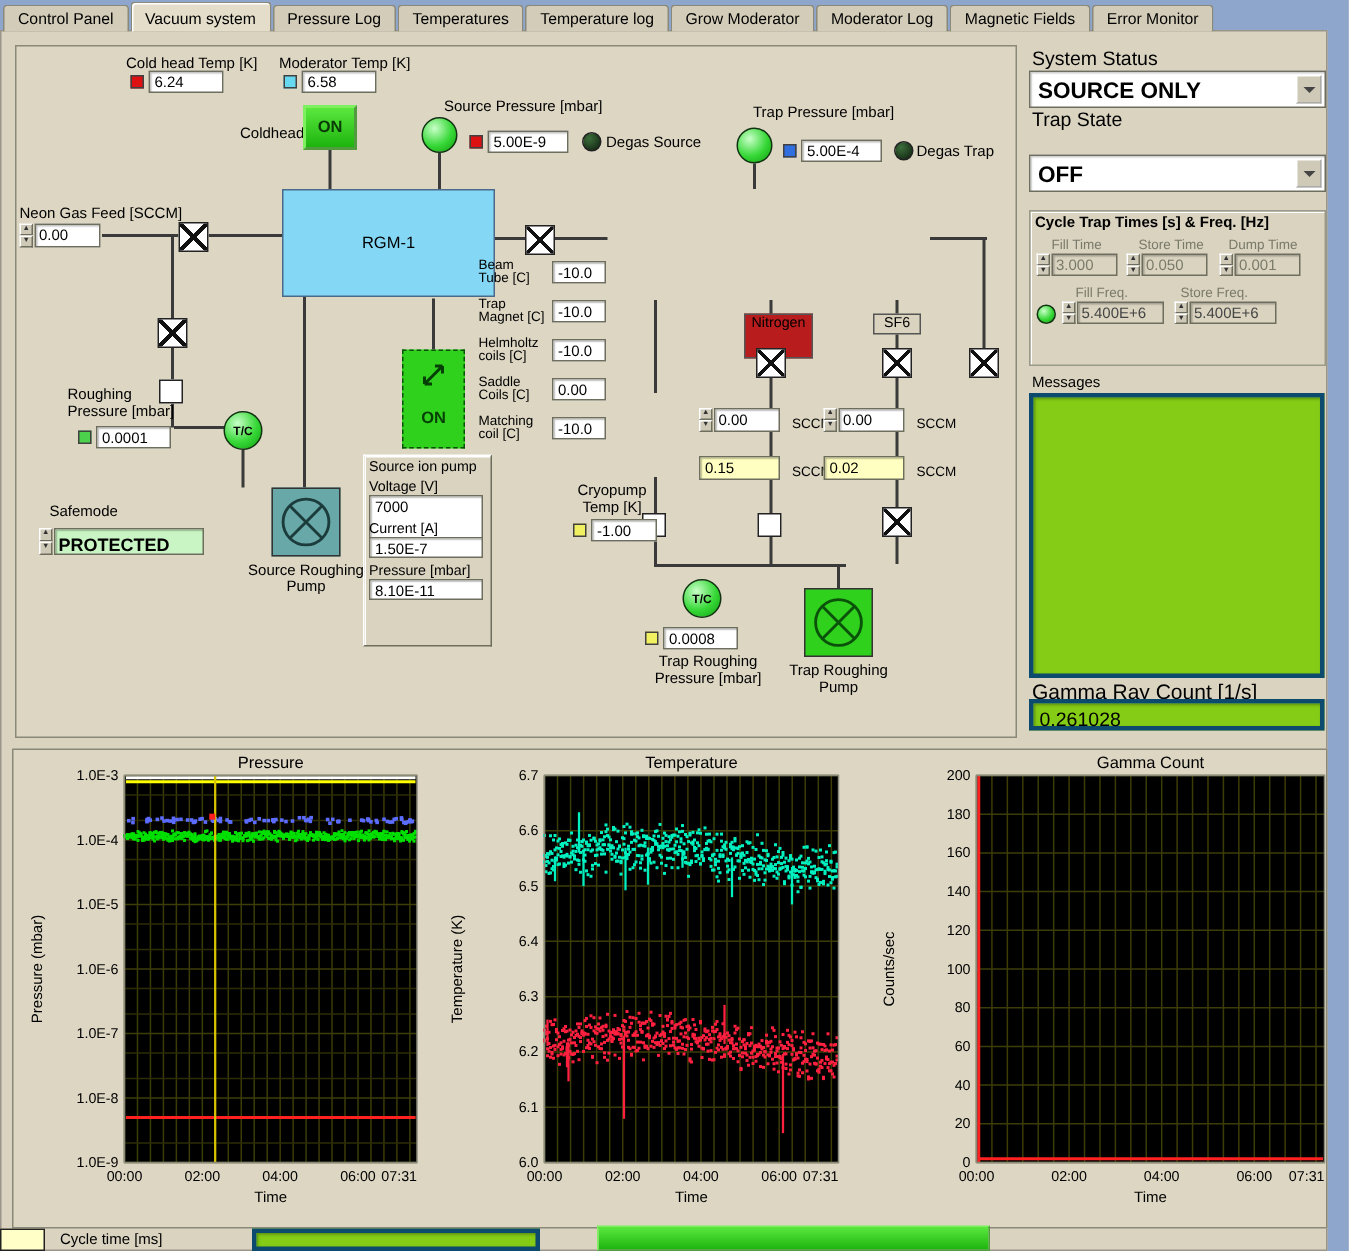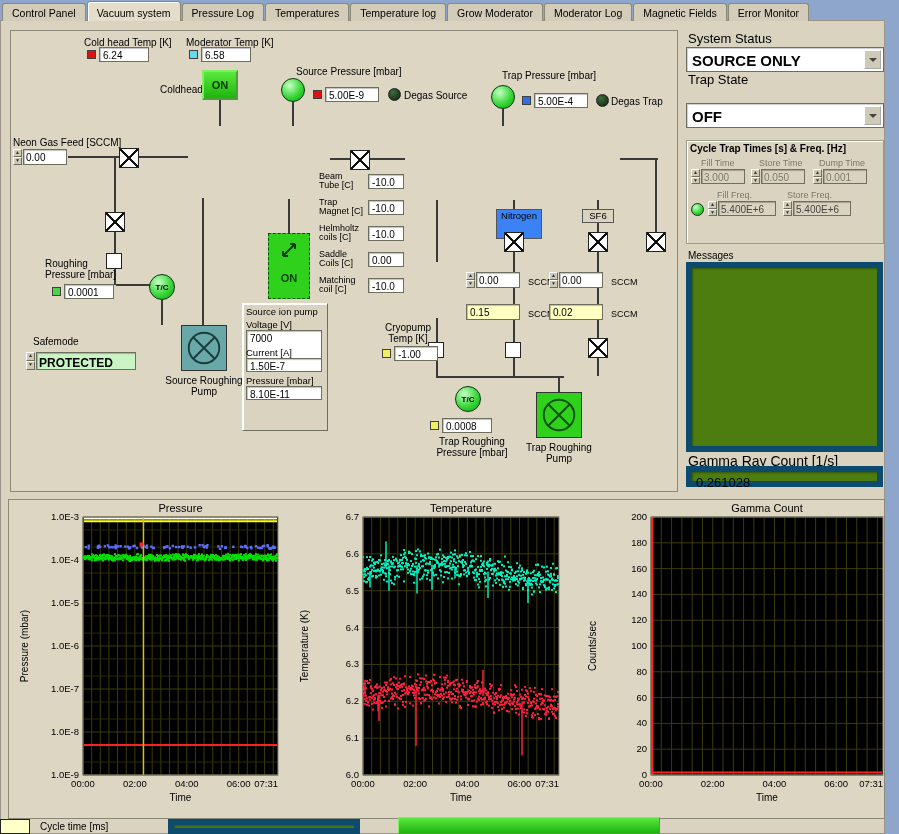--- a/index.html
+++ b/index.html
@@ -28,21 +28,21 @@
 .gcirc{position:absolute;border-radius:50%;border:1px solid #113311;background:radial-gradient(circle at 35% 30%,#c8ffc8,#37d837 55%,#0f9f0f)}
 .bluebox{position:absolute;background:#85d8f5;border:1px solid #4a6a8a;display:flex;align-items:center;justify-content:center;font-size:11px}
 .onbtn{position:absolute;display:flex;align-items:center;justify-content:center;font-weight:bold;font-size:11px;color:#0a3a05;background:linear-gradient(#5ae83e,#1db40e);border:2px outset #7df060}
 .dashgrn{position:absolute;background:#2fd11c;border:1px dashed #0a520a;text-align:center}
 .pumpbox{position:absolute;border:1px solid #333;display:flex;align-items:center;justify-content:center}
 .line{position:absolute;background:#3a3a3a}
 .grp{position:absolute;border:1px solid #9a9a8a;box-shadow:inset 1px 1px 0 #fff}
 .dd{position:absolute;background:#fff;border:1px solid #6e6e5e;box-shadow:inset 1px 1px 1px rgba(0,0,0,.2);font-weight:bold;font-size:15px;padding:4px 22px 0 5px}
 .ddarr{position:absolute;right:2px;top:2px;bottom:2px;width:17px;background:#cfc9b8;border:1px outset #fff;display:flex;align-items:center;justify-content:center}
 .ddarr:after{content:"";border:4px solid transparent;border-top-color:#444;margin-top:5px}
-.sunken{position:absolute;background:#4d7c0f;border:6px solid #0c4a6e;box-shadow:inset 1px 1px 2px rgba(0,0,0,.3)}
+.sunken{position:absolute;background:#84cc16;border:3px solid #0c4a6e;box-shadow:inset 1px 1px 2px rgba(0,0,0,.3)}
 .graylbl{color:#7a7a6a}
 </style>
 </head>
 <body>
 
 <div class="page">
   <div class="tab-page"></div>
   <div id="tab-bar">
       <div class="tab">Control Panel</div>
       <div class="tab active">Vacuum system</div>
@@ -113,20 +113,21 @@
   <div class="lbl" style="left:13px;top:137px">Neon Gas Feed [SCCM]</div>
   <div class="spin" style="left:13px;top:149px">
     <span class="arr">
         <span>▲</span>
         <span>▼</span>
       </span>
     <span class="spinfield" style="width:44px;height:16px">0.00</span>
   </div>
 
   <div class="valve" style="left:119px;top:148px;width:20px;height:20px"></div>
+  <div class="bluebox" style="left:188px;top:126px;width:142px;height:72px">RGM-1</div>
   <div class="valve" style="left:350px;top:150px;width:20px;height:20px"></div>
 
   <div class="lblr" style="left:319px;top:172px;width:46px">Beam Tube [C]</div>
   <div class="field" style="left:368px;top:174px;width:36px;height:15px">-10.0</div>
   <div class="lblr" style="left:319px;top:198px;width:46px">Trap Magnet [C]</div>
   <div class="field" style="left:368px;top:200px;width:36px;height:15px">-10.0</div>
   <div class="lblr" style="left:319px;top:224px;width:46px">Helmholtz coils [C]</div>
   <div class="field" style="left:368px;top:226px;width:36px;height:15px">-10.0</div>
   <div class="lblr" style="left:319px;top:250px;width:46px">Saddle Coils [C]</div>
   <div class="field" style="left:368px;top:252px;width:36px;height:15px">0.00</div>
@@ -165,21 +166,21 @@
   </div>
   <div class="grp" style="left:242px;top:303px;width:86px;height:128px;background:#d9d3c0;border-color:#fff #6e6e5e #6e6e5e #fff"></div>
   <div class="lbl" style="left:246px;top:306px;font-size:9.5px">Source ion pump</div>
   <div class="lbl" style="left:246px;top:319px;font-size:9.5px">Voltage [V]</div>
   <div class="field" style="left:246px;top:330px;width:76px;height:32px">7000</div>
   <div class="lbl" style="left:246px;top:347px;font-size:9.5px">Current [A]</div>
   <div class="field" style="left:246px;top:358px;width:76px;height:14px">1.50E-7</div>
   <div class="lbl" style="left:246px;top:375px;font-size:9.5px">Pressure [mbar]</div>
   <div class="field" style="left:246px;top:386px;width:76px;height:14px">8.10E-11</div>
 
-  <div class="lbl" style="left:496px;top:209px;width:46px;height:30px;border:1px solid #555;text-align:center;font-size:9.5px;background:#3b82f6">Nitrogen</div>
+  <div class="lbl" style="left:496px;top:209px;width:46px;height:30px;border:1px solid #555;text-align:center;font-size:9.5px;background:#b91c1c">Nitrogen</div>
   <div class="lbl" style="left:582px;top:209px;width:32px;height:14px;border:1px solid #555;text-align:center;font-size:9.5px;background:#d9d3c0">SF6</div>
   <div class="valve" style="left:504px;top:232px;width:20px;height:20px"></div>
   <div class="valve" style="left:588px;top:232px;width:20px;height:20px"></div>
   <div class="valve" style="left:646px;top:232px;width:20px;height:20px"></div>
 
   <div class="spin" style="left:466px;top:272px">
     <span class="arr">
         <span>▲</span>
         <span>▼</span>
       </span>

